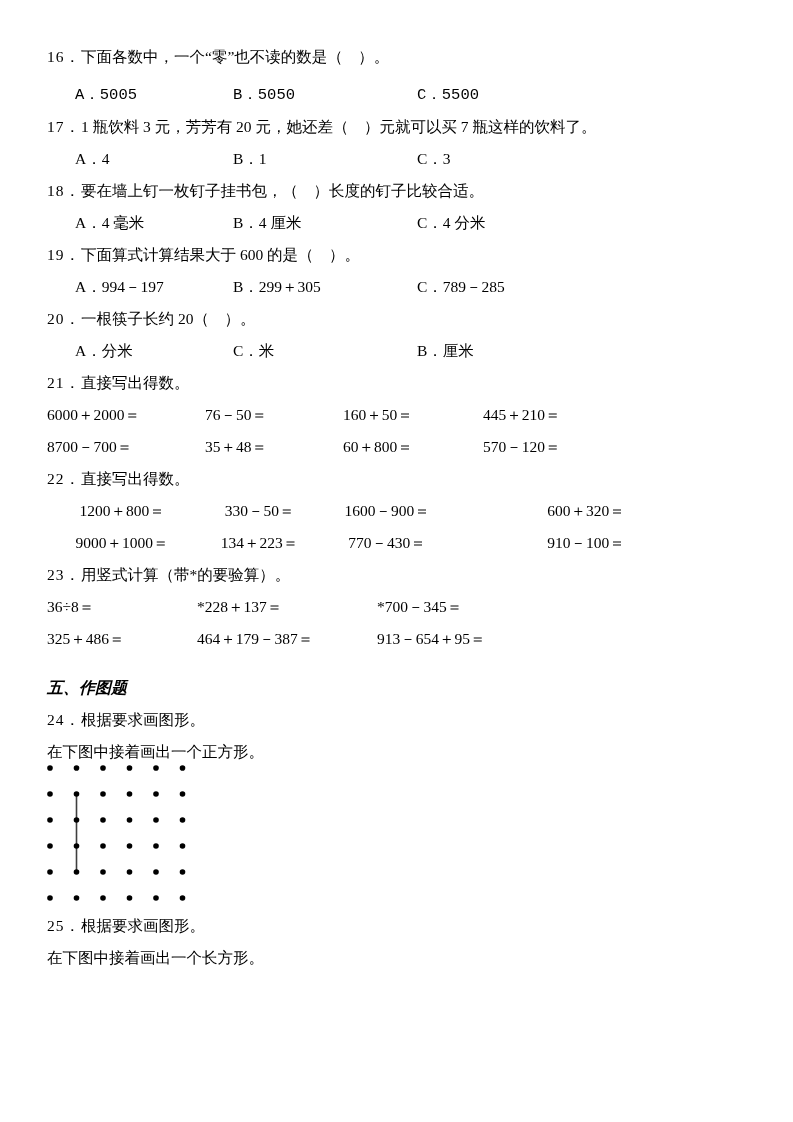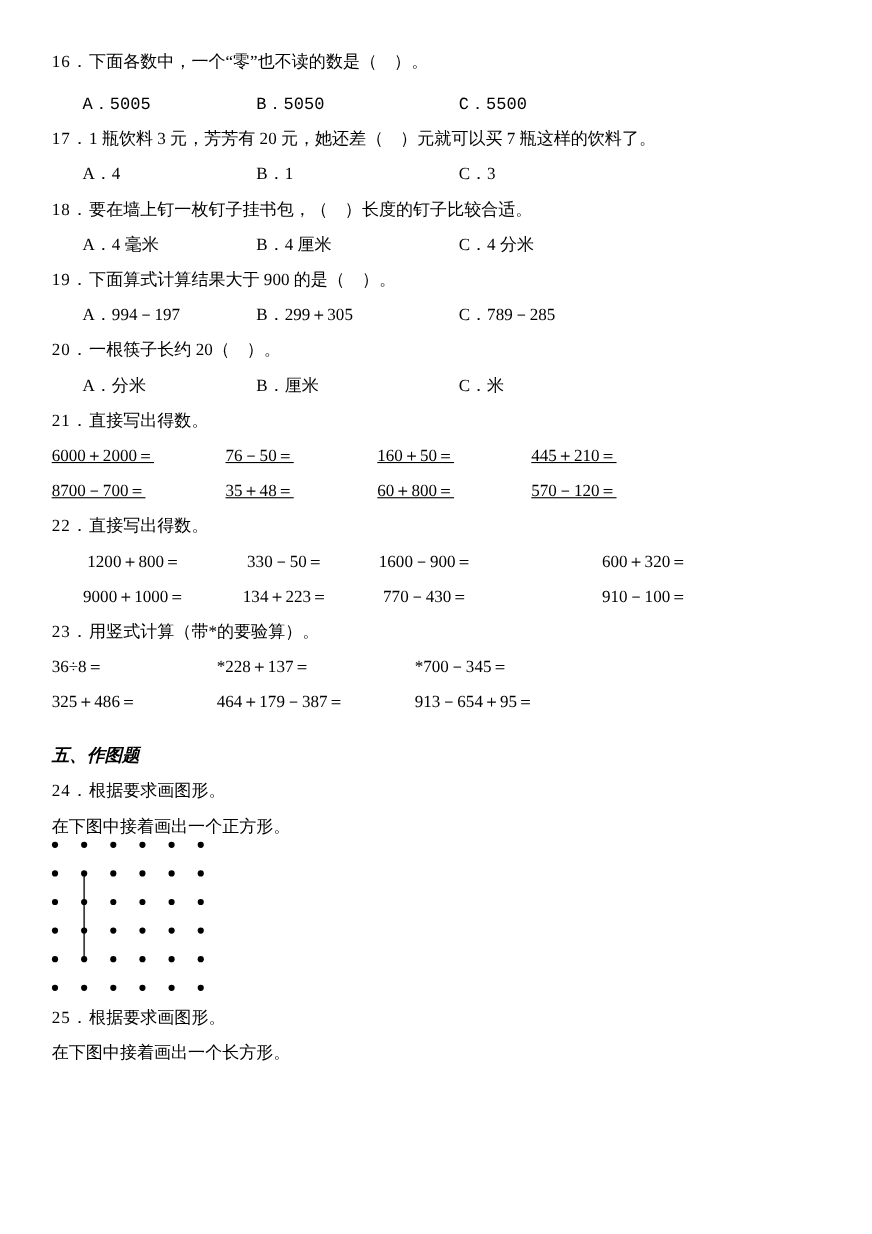--- a/index.html
+++ b/index.html
@@ -19,21 +19,20 @@
     grid-template-columns:158px 184px 1fr;
     padding-left:28px;
   }
   .opts.first { margin-top:6px;font-family:Liberation Mono, monospace; }
   .sec-header { font-weight:700; font-size:16px; }
   .sec4 { margin-top:9px; }
   .sec5 { margin-top:17px;font-style:italic; }
   .calc4 {
     display:grid;
     grid-template-columns:158px 138px 140px 1fr;
-    text-decoration:underline;
   }
   .calc4b {
     display:grid;
     grid-template-columns:150px 125px 130px 1fr;
     text-align:center;
   }
   .calc3 {
     display:grid;
     grid-template-columns:150px 180px 1fr;
   }
@@ -58,32 +57,32 @@
     <span>C．3</span>
   </div>
 
   <div class="line"><span class="qnum">18．</span><span>要在墙上钉一枚钉子挂书包，（　）长度的钉子比较合适。</span></div>
   <div class="opts line">
     <span>A．4 毫米</span>
     <span>B．4 厘米</span>
     <span>C．4 分米</span>
   </div>
 
-  <div class="line"><span class="qnum">19．</span><span>下面算式计算结果大于 900 的是（　）。</span></div>
+  <div class="line"><span class="qnum">19．</span><span>下面算式计算结果大于 600 的是（　）。</span></div>
   <div class="opts line">
     <span>A．994－197</span>
     <span>B．299＋305</span>
     <span>C．789－285</span>
   </div>
 
   <div class="line"><span class="qnum">20．</span><span>一根筷子长约 20（　）。</span></div>
   <div class="opts line">
     <span>A．分米</span>
+    <span>C．米</span>
     <span>B．厘米</span>
-    <span>C．米</span>
   </div>
 
 
   <div class="line"><span class="qnum">21．</span><span>直接写出得数。</span></div>
   <div class="calc4 line">
     <span>6000＋2000＝</span>
     <span>76－50＝</span>
     <span>160＋50＝</span>
     <span>445＋210＝</span>
   </div>

